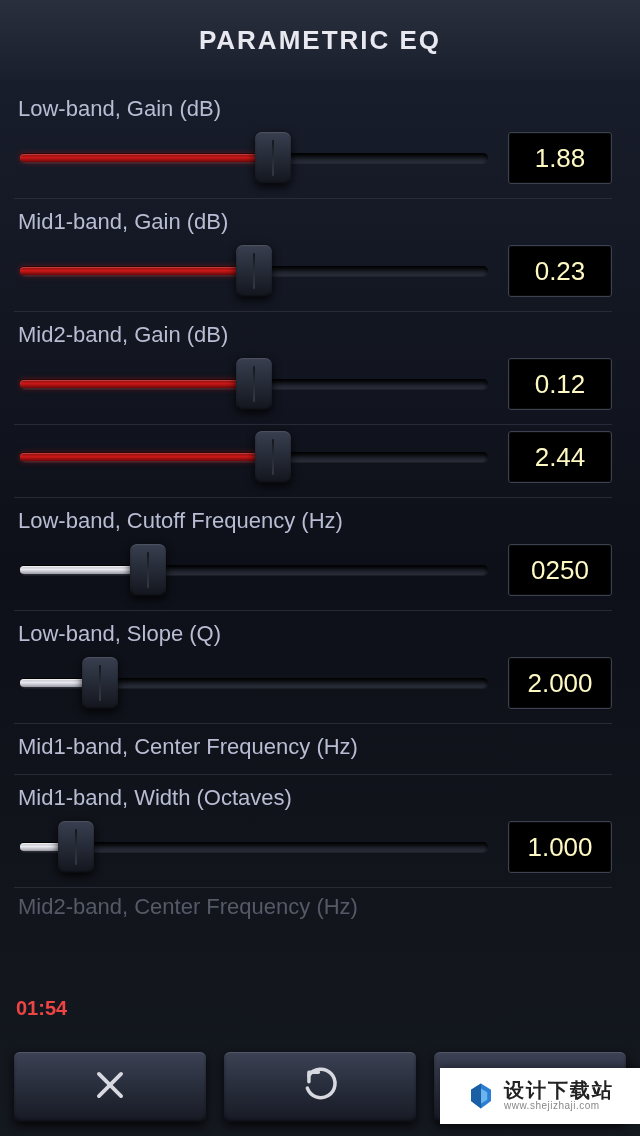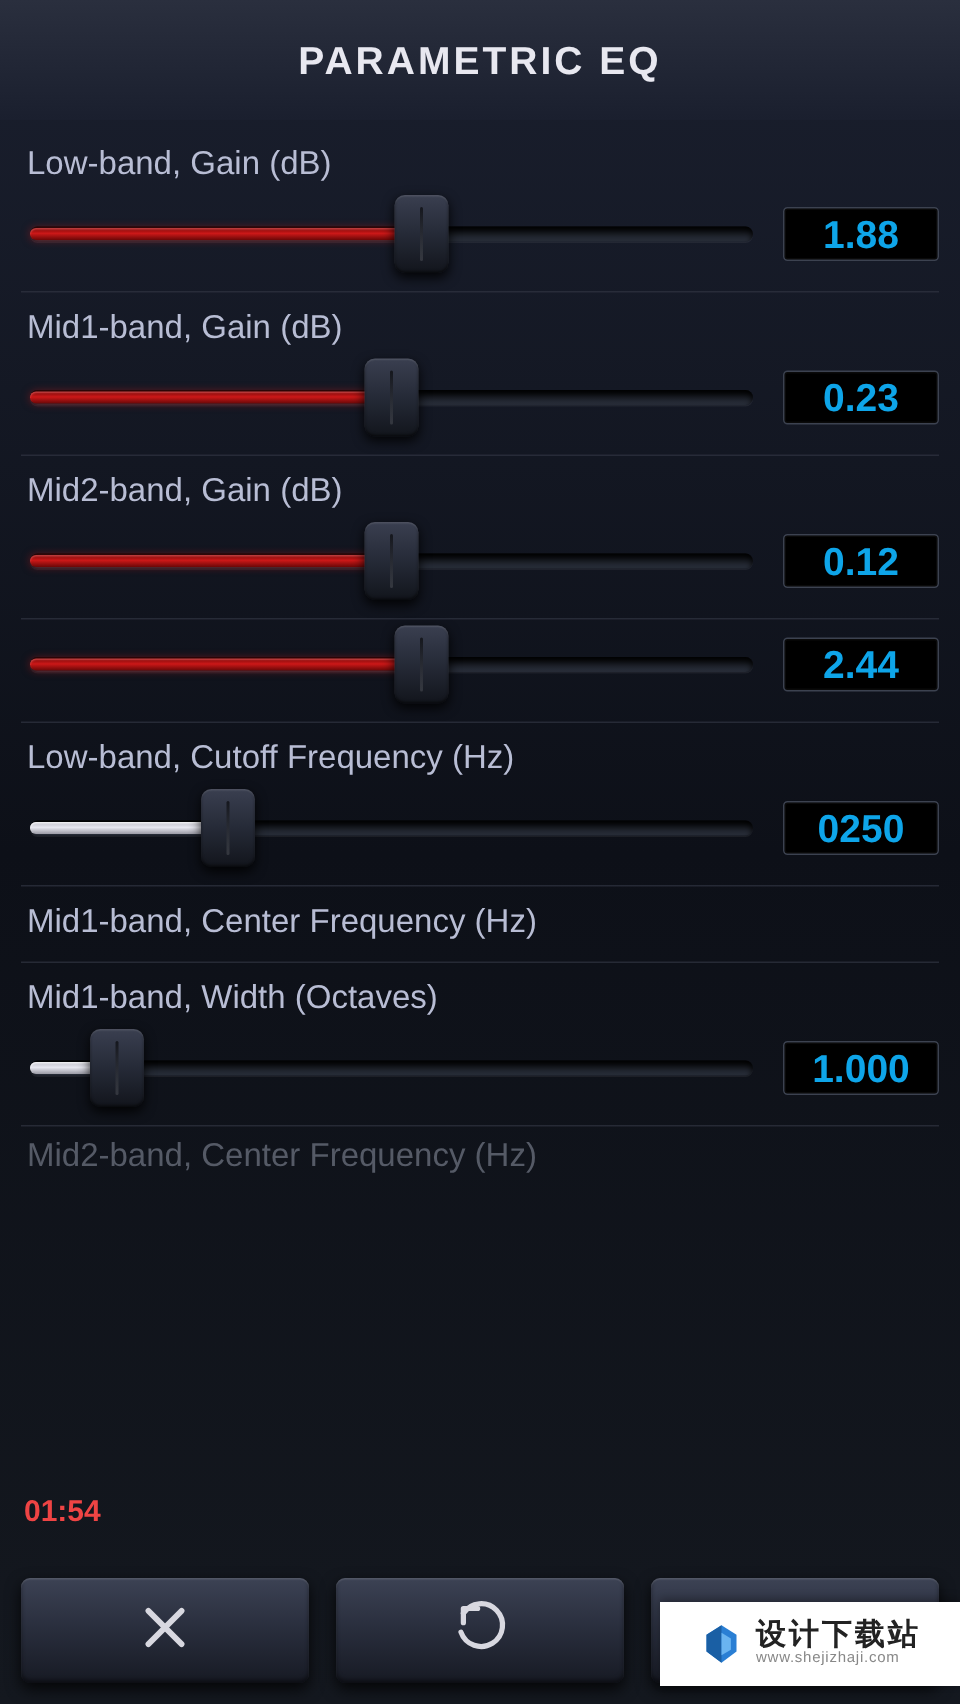--- a/index.html
+++ b/index.html
@@ -20,21 +20,21 @@
   .header-title {
     color: #e8e8f0;
     font-size: 26px;
     font-weight: 700;
     letter-spacing: 2px;
   }
   .params {
     position: absolute;
     top: 80px; left: 0; right: 0; bottom: 96px;
     overflow: hidden;
-    padding: 6px 14px 0 14px;
+    padding: 6px 28px 0 14px;
   }
   .param {
     margin-bottom: 6px;
   }
   .param-label {
     font-size: 22px;
     color: #b8bdd4;
     margin-left: 4px;
     margin-top: 10px;
     margin-bottom: 10px;
@@ -90,30 +90,30 @@
     position: absolute;
     top: 8px; bottom: 8px;
     left: 50%;
     width: 2px;
     transform: translateX(-50%);
     background: linear-gradient(180deg, rgba(0,0,0,0.6), rgba(255,255,255,0.12));
     border-radius: 1px;
   }
   .value-box {
     width: 104px;
-    height: 36px;
+    height: 52px;
     background: #000;
     border: 1px solid #3c4250;
     border-radius: 3px;
     display: flex;
     align-items: center;
     justify-content: center;
     font-size: 26px;
-    font-weight: 700;
-    color: #0ea5e9;
+    font-weight: 400;
+    color: #fef9c3;
     box-shadow: inset 0 0 0 1px rgba(255,255,255,0.04);
   }
   .divider {
     height: 1px;
     width: 100%;
     background: #303542;
     opacity: 0.7;
     margin-top: 14px;
   }
   .toolbar {
@@ -225,20 +225,32 @@
         <div class="slider-track">
           <div class="track-bg"></div>
           <div class="track-fill gray" style="width: calc(28% - 6px);"></div>
           <div class="thumb" style="left: 28%;"></div>
         </div>
         <div class="value-box">0250</div>
       </div>
       <div class="divider"></div>
     </div>
     <div class="param">
+      <div class="param-label">Low-band, Slope (Q)</div>
+      <div class="param-row">
+        <div class="slider-track">
+          <div class="track-bg"></div>
+          <div class="track-fill gray" style="width: calc(18% - 6px);"></div>
+          <div class="thumb" style="left: 18%;"></div>
+        </div>
+        <div class="value-box">2.000</div>
+      </div>
+      <div class="divider"></div>
+    </div>
+    <div class="param">
       <div class="param-label">Mid1-band, Center Frequency (Hz)</div>
       <div class="divider"></div>
     </div>
     <div class="param">
       <div class="param-label">Mid1-band, Width (Octaves)</div>
       <div class="param-row">
         <div class="slider-track">
           <div class="track-bg"></div>
           <div class="track-fill gray" style="width: calc(13% - 6px);"></div>
           <div class="thumb" style="left: 13%;"></div>

